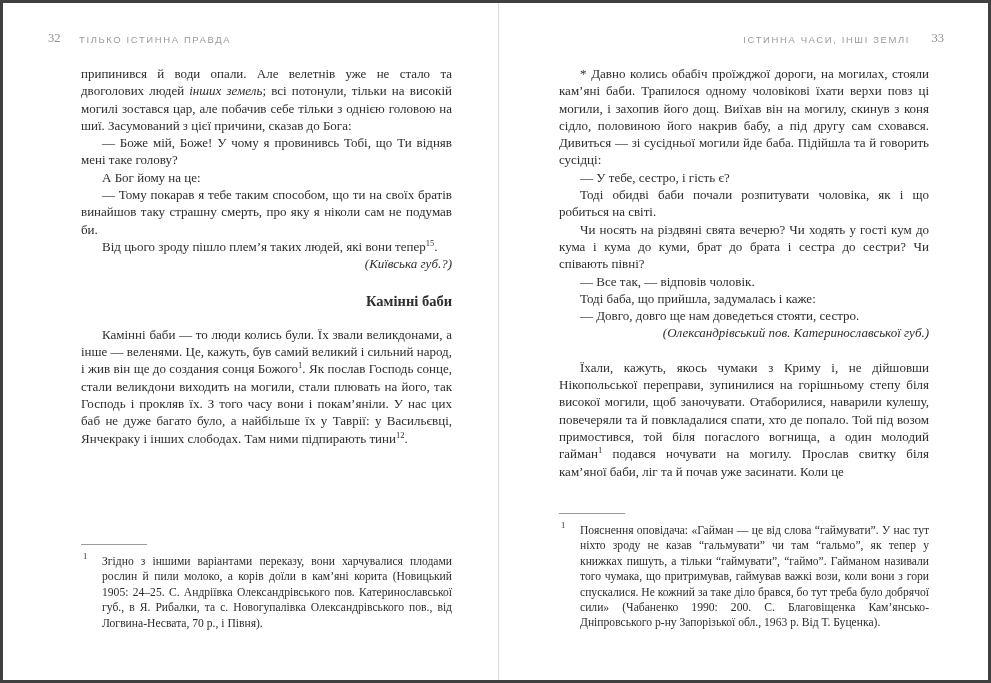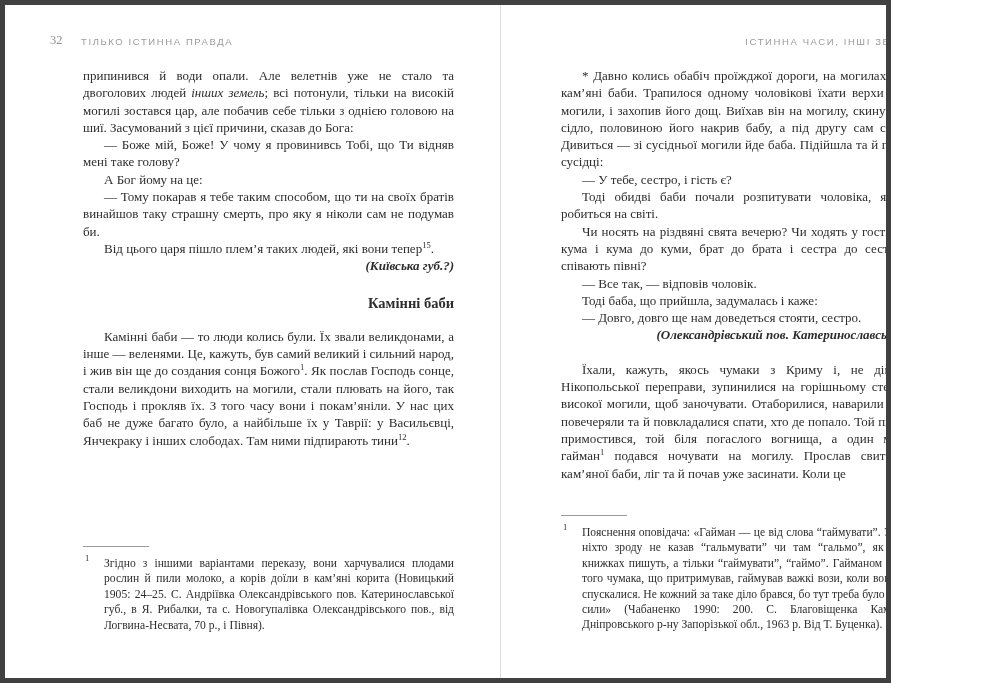--- a/index.html
+++ b/index.html
@@ -4,23 +4,23 @@
 <style>
   * { box-sizing: border-box; }
   html, body { margin: 0; padding: 0; }
   body {
     width: 991px; height: 683px;
     background: #ffffff;
     font-family: "Liberation Serif", "DejaVu Serif", serif;
   }
   .spread {
     position: relative;
-    width: 891px; height: 683px;
+    width: 991px; height: 683px;
     background: #ffffff;
-    border: 5px solid #404040;
+    border: 3px solid #404040;
     overflow: hidden;
     color: #2d2d2d;
   }
   .divider {
     position: absolute; left: 495px; top: 0; bottom: 0;
     width: 1px; background: #dcdcdc;
   }
   .page { position: absolute; top: 0; height: 100%; width: 495px; }
   .page.left  { left: 0; }
   .page.right { left: 496px; }
@@ -49,21 +49,21 @@
     position: absolute; top: 62px;
     font-size: 13px; line-height: 17.3px;
     text-align: justify;
   }
   .page.left  .body { left: 78px; width: 371px; }
   .page.right .body { left: 60px; width: 370px; }
 
   .para { margin: 0; }
   .para.indent { text-indent: 21px; }
   .para.plain  { text-indent: 0; }
-  .para.attribution { text-align: right; font-style: italic; text-indent: 0; font-weight: bold; }
+  .para.attribution { text-align: right; font-style: italic; text-indent: 0; }
   .para.heading {
     text-align: right; font-weight: 700; font-size: 14.5px;
     text-indent: 0; margin: 20px 0 16px 0;
   }
   .para.gap { margin-top: 17px; }
   em { font-style: italic; }
   sup { font-size: 8.5px; line-height: 0; vertical-align: super; }
 
   .footnotes {
     position: absolute; background: #ffffff;
@@ -84,21 +84,21 @@
   <section class="page left">
     <header class="running-header">
       <span class="pagenum">32</span>
       <span class="htitle">ТІЛЬКО ІСТИННА ПРАВДА</span>
     </header>
     <div class="body">
         <p class="para plain"><span>припинився й води опали. Але велетнів уже не стало та двоголових людей </span><em>інших земель</em><span>; всі потонули, тільки на високій могилі зостався цар, але побачив себе тільки з однією головою на шиї. Засумований з цієї причини, сказав до Бога:</span></p>
         <p class="para indent"><span>— Боже мій, Боже! У чому я провинивсь Тобі, що Ти відняв мені таке голову?</span></p>
         <p class="para indent"><span>А Бог йому на це:</span></p>
         <p class="para indent"><span>— Тому покарав я тебе таким способом, що ти на своїх братів винайшов таку страшну смерть, про яку я ніколи сам не подумав би.</span></p>
-        <p class="para indent"><span>Від цього царя пішло плем’я таких людей, які вони тепер</span><sup>15</sup><span>.</span></p>
+        <p class="para indent"><span>Від цього зроду пішло плем’я таких людей, які вони тепер</span><sup>15</sup><span>.</span></p>
         <p class="para attribution"><span>(Київська губ.?)</span></p>
         <p class="para heading"><span>Камінні баби</span></p>
         <p class="para indent"><span>Камінні баби — то люди колись були. Їх звали великдонами, а інше — веленями. Це, кажуть, був самий великий і сильний народ, і жив він ще до создания сонця Божого</span><sup>1</sup><span>. Як послав Господь сонце, стали великдони виходить на могили, стали плювать на його, так Господь і прокляв їх. З того часу вони і покам’яніли. У нас цих баб не дуже багато було, а найбільше їх у Таврії: у Васильєвці, Янчекраку і інших слободах. Там ними підпирають тини</span><sup>12</sup><span>.</span></p>
       </div>
     <div class="footnotes">
       <div class="rule"></div>
       <div>
           <div class="footnote"><sup class="marker">1</sup><span>Згідно з іншими варіантами переказу, вони харчувалися плодами рослин й пили молоко, а корів доїли в кам’яні корита (Новицький 1905: 24–25. С. Андріївка Олександрівського пов. Катеринославської губ., в Я. Рибалки, та с. Новогупалівка Олександрівського пов., від Логвина-Несвата, 70 р., і Півня).</span></div>
         </div>
     </div>

